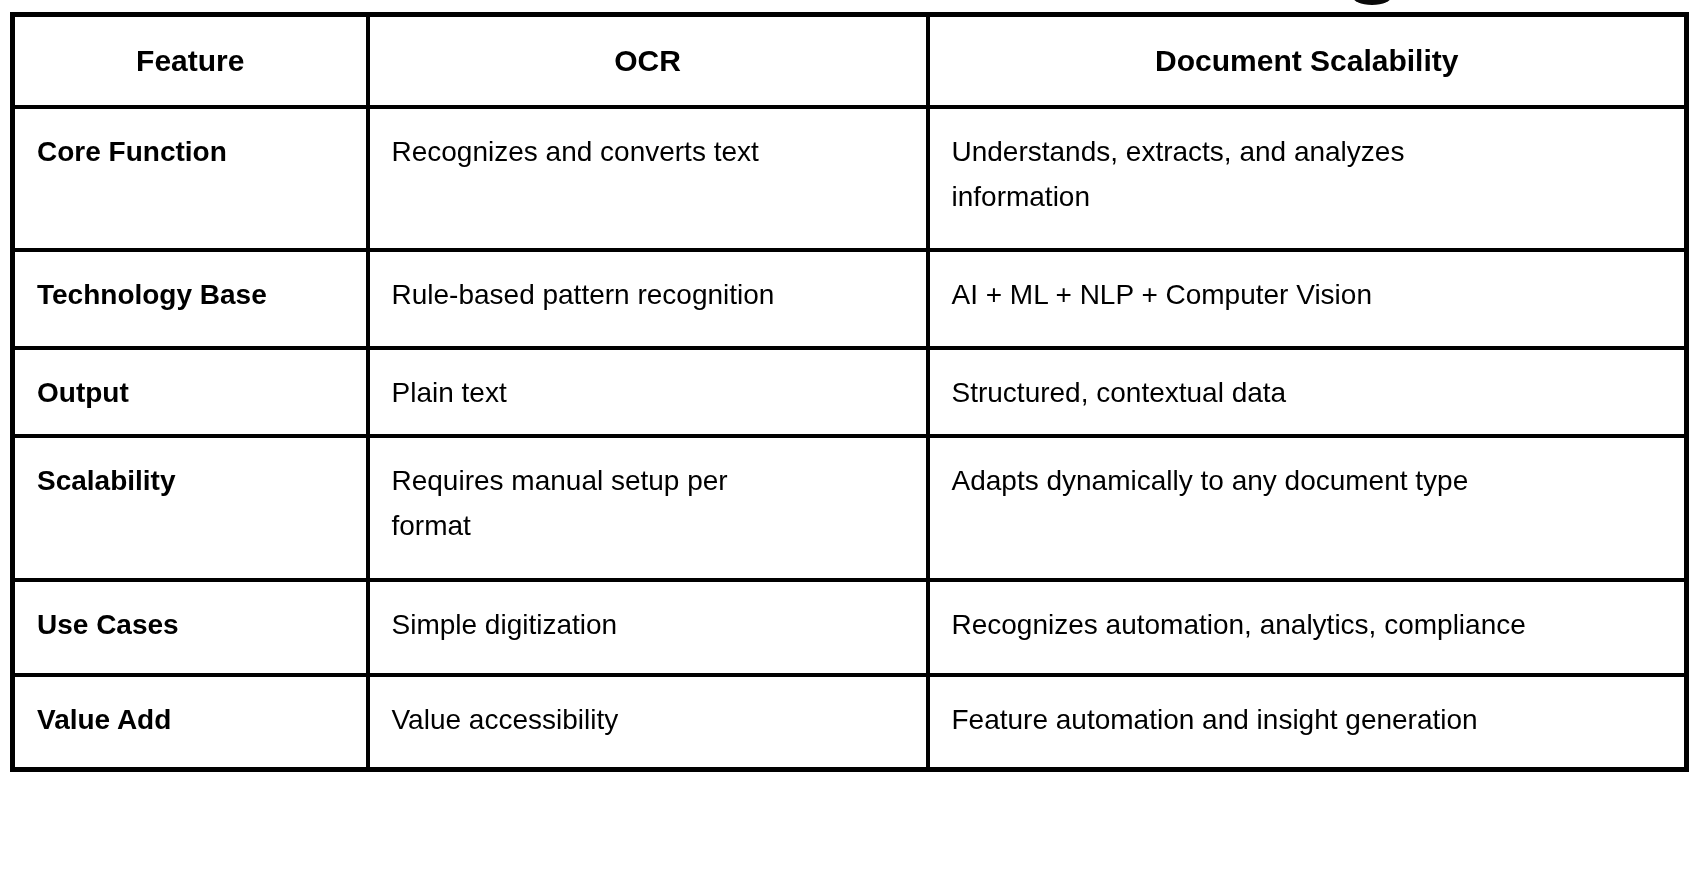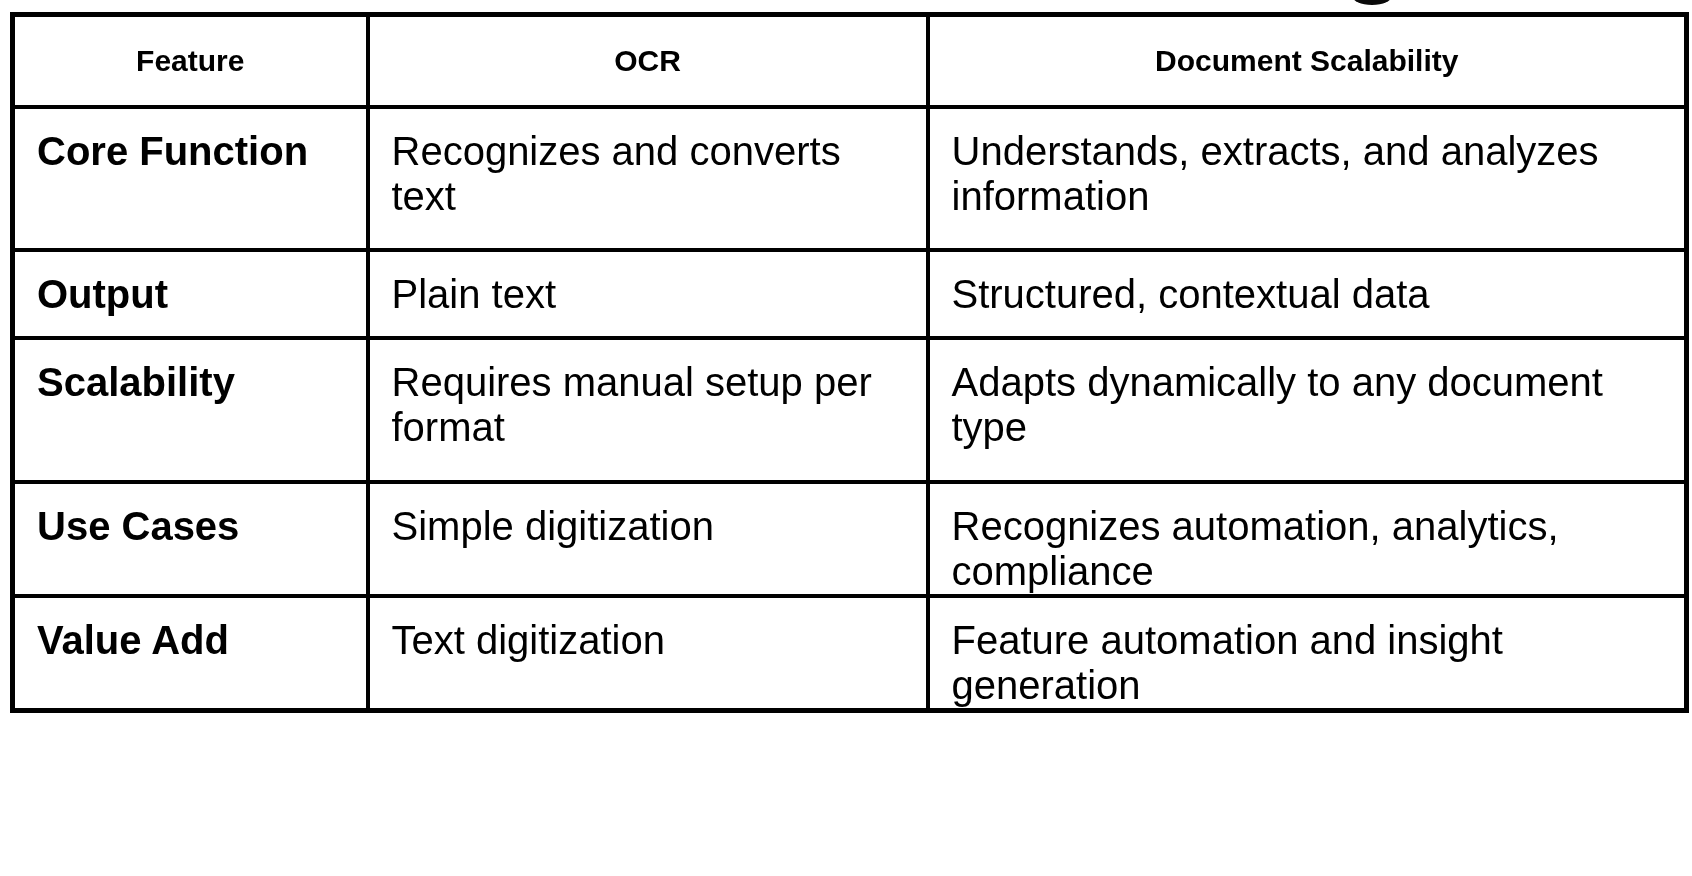--- a/index.html
+++ b/index.html
@@ -38,21 +38,21 @@
     overflow: hidden;
   }
   table.cmp th {
     font-size: 30px;
     font-weight: bold;
     text-align: center;
     vertical-align: middle;
     padding: 0 10px;
   }
   table.cmp td {
-    font-size: 40px;
+    font-size: 28px;
     line-height: 45px;
     vertical-align: top;
     text-align: left;
     padding: 20px 24px 0 22px;
     white-space: pre-line;
   }
   table.cmp td.feat {
     font-weight: bold;
   }
 </style>
@@ -76,37 +76,42 @@
         <th>Document Scalability</th>
       </tr>
     </thead>
     <tbody>
       <tr style="height:143px">
         <td class="feat">Core Function</td>
         <td>Recognizes and converts text</td>
         <td>Understands, extracts, and analyzes
 information</td>
       </tr>
+      <tr style="height:98px">
+        <td class="feat">Technology Base</td>
+        <td>Rule-based pattern recognition</td>
+        <td>AI + ML + NLP + Computer Vision</td>
+      </tr>
       <tr style="height:88px">
         <td class="feat">Output</td>
         <td>Plain text</td>
         <td>Structured, contextual data</td>
       </tr>
       <tr style="height:144px">
         <td class="feat">Scalability</td>
         <td>Requires manual setup per
 format</td>
         <td>Adapts dynamically to any document type</td>
       </tr>
       <tr style="height:95px">
         <td class="feat">Use Cases</td>
         <td>Simple digitization</td>
         <td>Recognizes automation, analytics, compliance</td>
       </tr>
       <tr style="height:95px">
         <td class="feat">Value Add</td>
-        <td>Text digitization</td>
+        <td>Value accessibility</td>
         <td>Feature automation and insight generation</td>
       </tr>
     </tbody>
   </table>
 
 </div>
 
 </body></html>

